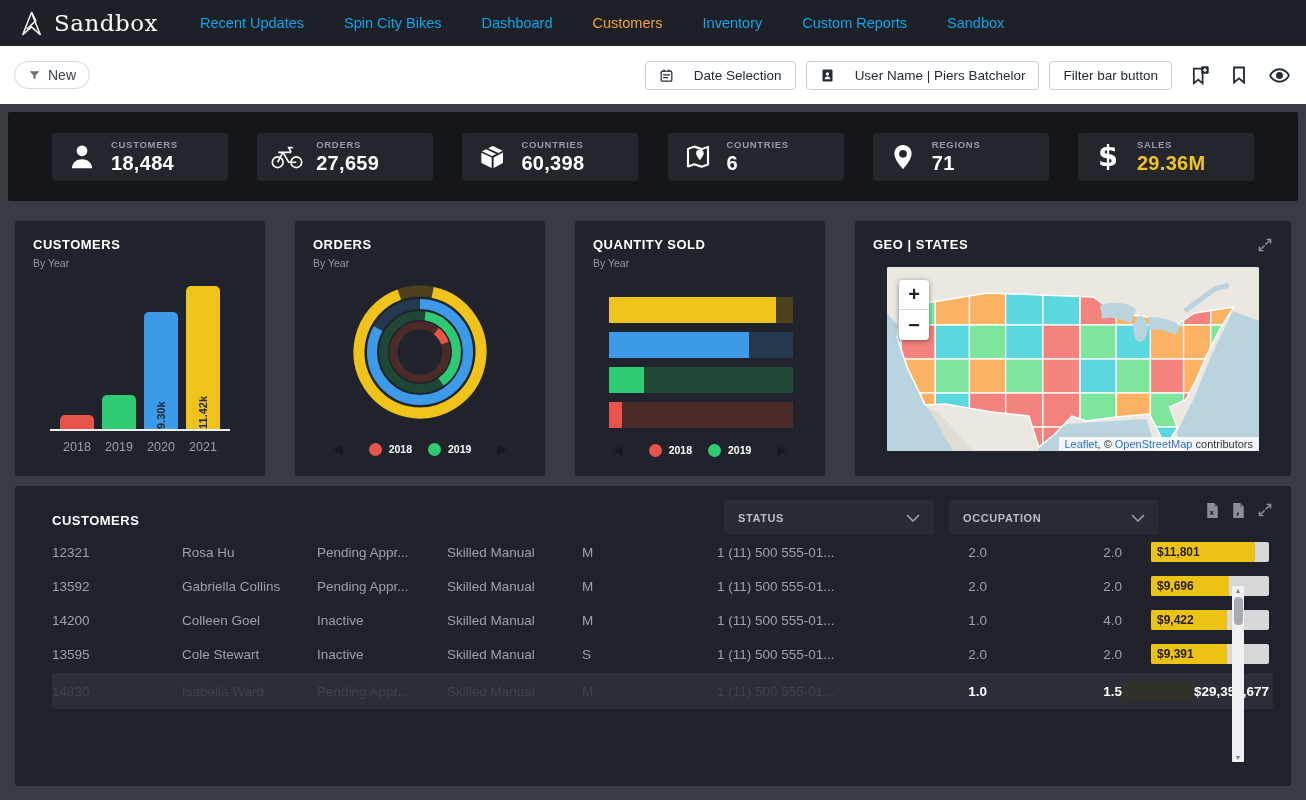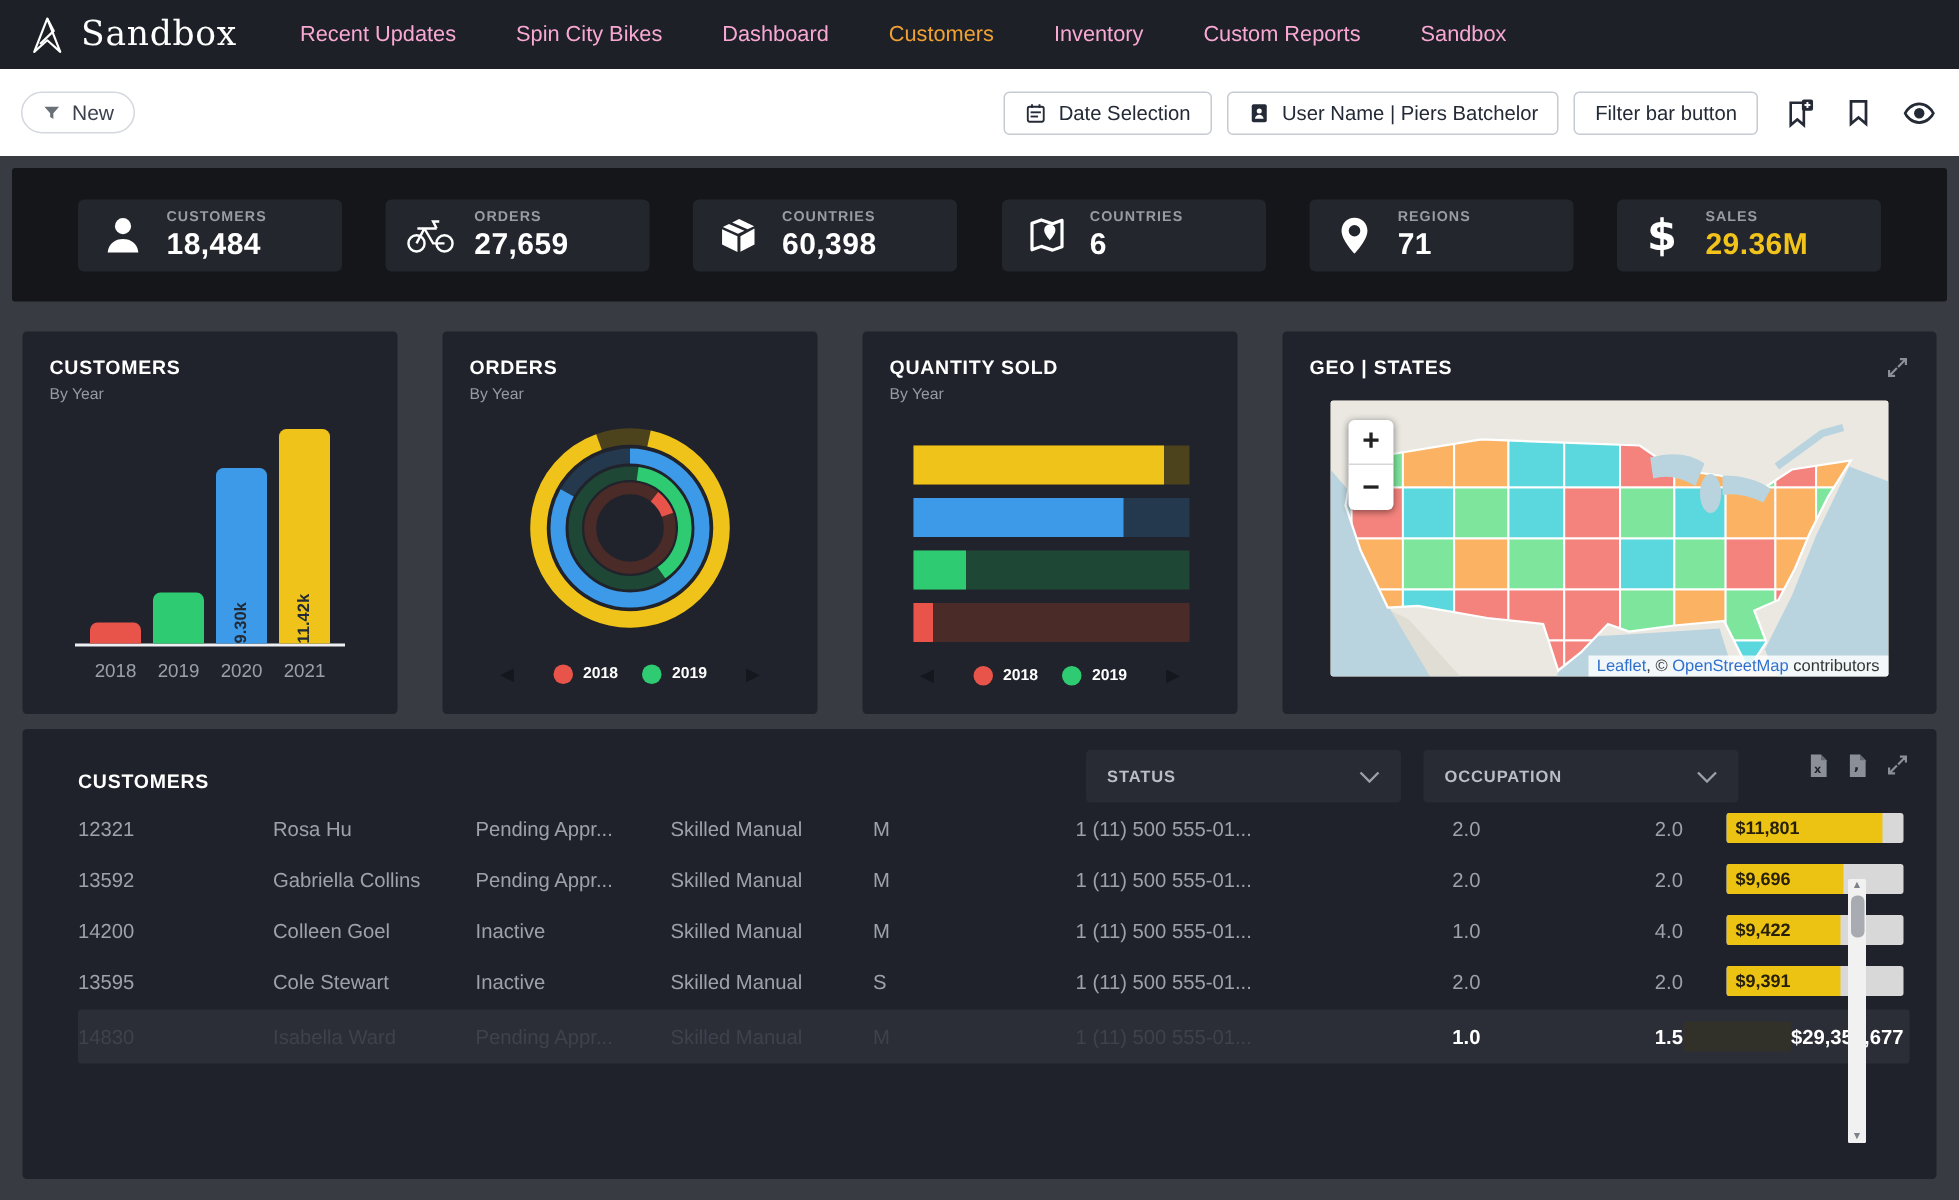--- a/index.html
+++ b/index.html
@@ -4,28 +4,28 @@
 <style>
   * { margin:0; padding:0; box-sizing:border-box; }
   html,body { width:1306px; height:800px; overflow:hidden; }
   body { background:#383b42; font-family:"Liberation Sans","DejaVu Sans",sans-serif; }
 
   
   .topnav { height:46px; background:#1d2027; display:flex; align-items:center; padding:0 18px; }
   .brand { display:flex; align-items:center; gap:9px; cursor:pointer; }
   .brand-name { font-family:"DejaVu Serif","Liberation Serif",serif; font-size:23px; color:#fff; letter-spacing:.5px; }
   .navitems { display:flex; gap:40px; margin-left:42px; }
-  .nav-item { font-size:14.5px; color:#f9a8d4; cursor:pointer; text-decoration:none; }
+  .nav-item { font-size:14.5px; color:#0ea5e9; cursor:pointer; text-decoration:none; }
   .nav-item.active { color:#f0a132; }
 
   
   .toolbar { height:58px; background:#ffffff; display:flex; align-items:center; padding:0 14px; }
   .pill { display:flex; align-items:center; gap:7px; height:28px; padding:0 13px; border:1px solid #d4d7dd; border-radius:15px; background:#fff; font-size:14px; color:#3c424d; cursor:pointer; font-family:inherit; }
   .toolbar-right { margin-left:auto; display:flex; align-items:center; gap:10px; }
-  .tbtn { display:flex; align-items:center; gap:8px; height:29px; padding:0 13px; border:1px solid #c6cad2; border-radius:4px; background:#fff; font-size:13.5px; color:#242a36; cursor:pointer; font-family:inherit; }
+  .tbtn { display:flex; align-items:center; gap:20px; height:29px; padding:0 13px; border:1px solid #c6cad2; border-radius:4px; background:#fff; font-size:13.5px; color:#242a36; cursor:pointer; font-family:inherit; }
   .icon-btn { display:inline-flex; align-items:center; justify-content:center; width:26px; height:26px; cursor:pointer; margin-left:4px; }
 
   
   .kpi-band { margin:8px; height:89px; background:#14161a; border-radius:2px; display:flex; align-items:center; justify-content:space-between; padding:0 44px; }
   .kpi { width:176px; height:48px; background:#23262d; border-radius:4px; display:flex; align-items:center; padding:0 12px; }
   .kpi-icon { width:36px; display:flex; justify-content:center; }
   .kpi-text { margin-left:11px; }
   .kpi-label { font-size:9.5px; font-weight:700; letter-spacing:.7px; color:#989ca4; }
   .kpi-value { font-size:20px; font-weight:800; color:#ffffff; margin-top:2px; letter-spacing:.3px; }
 

